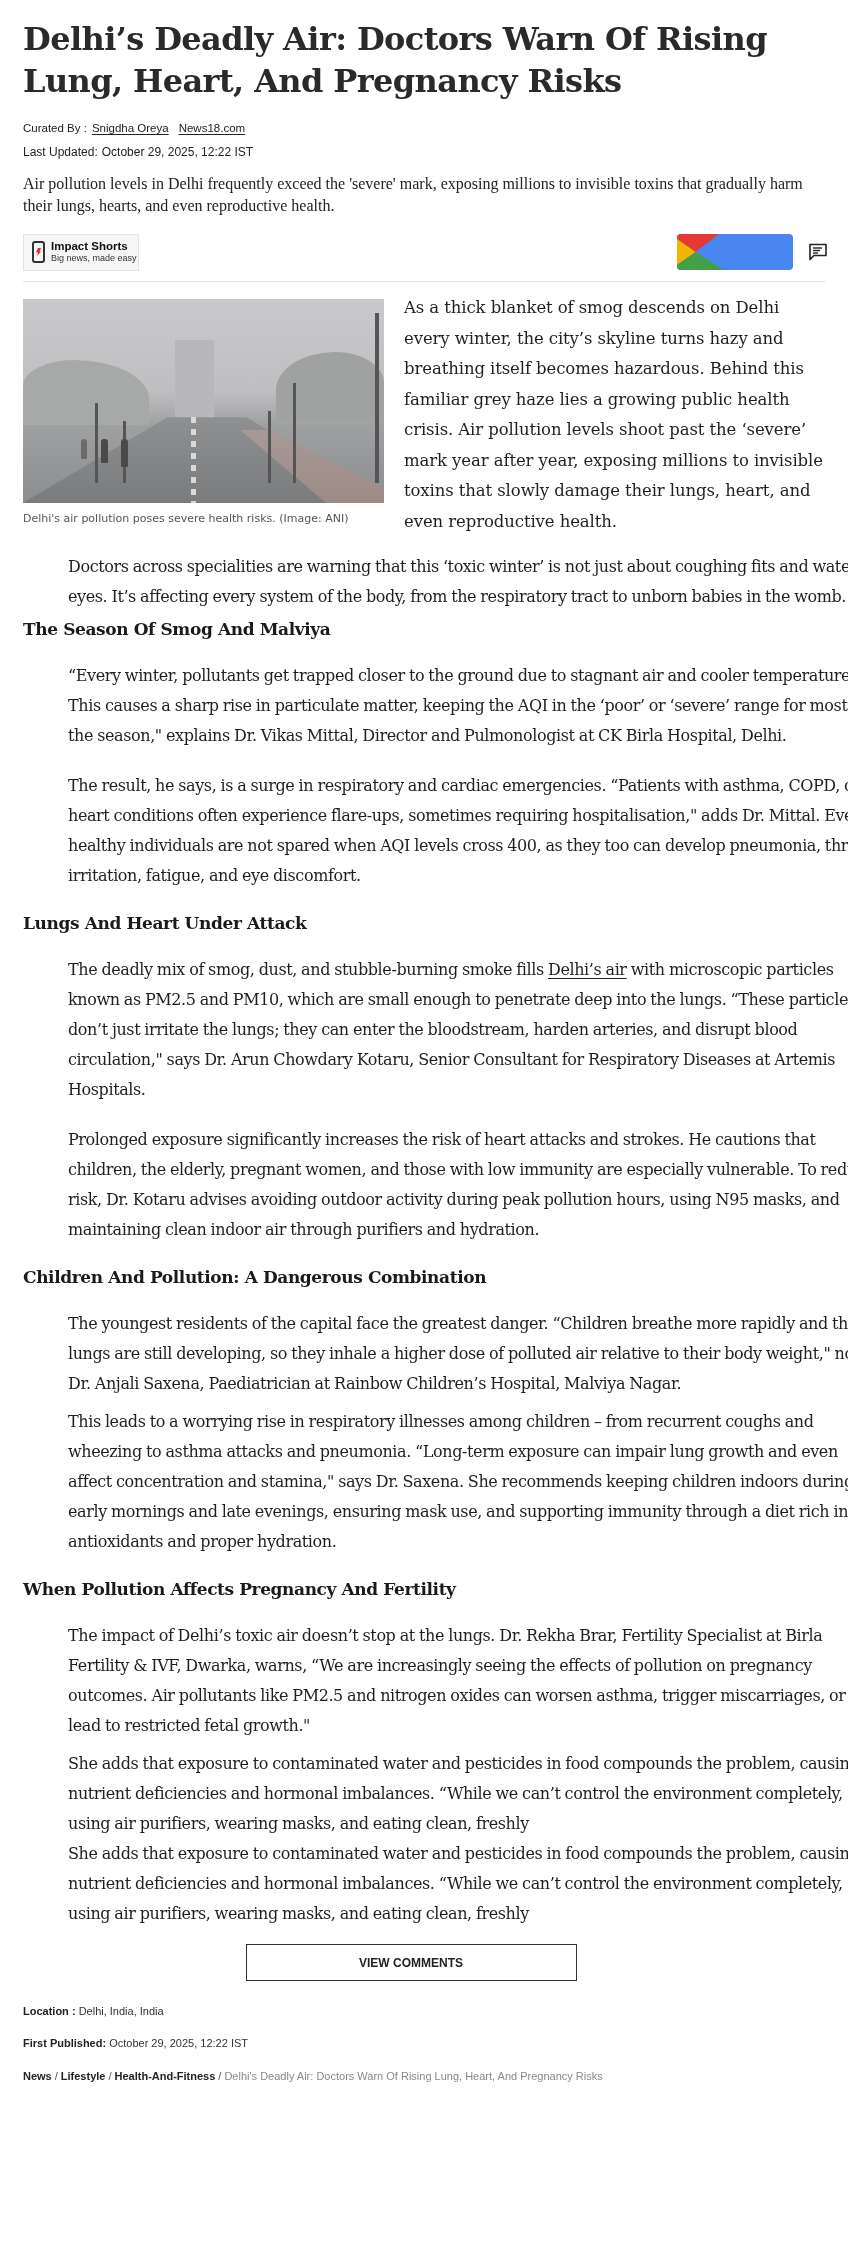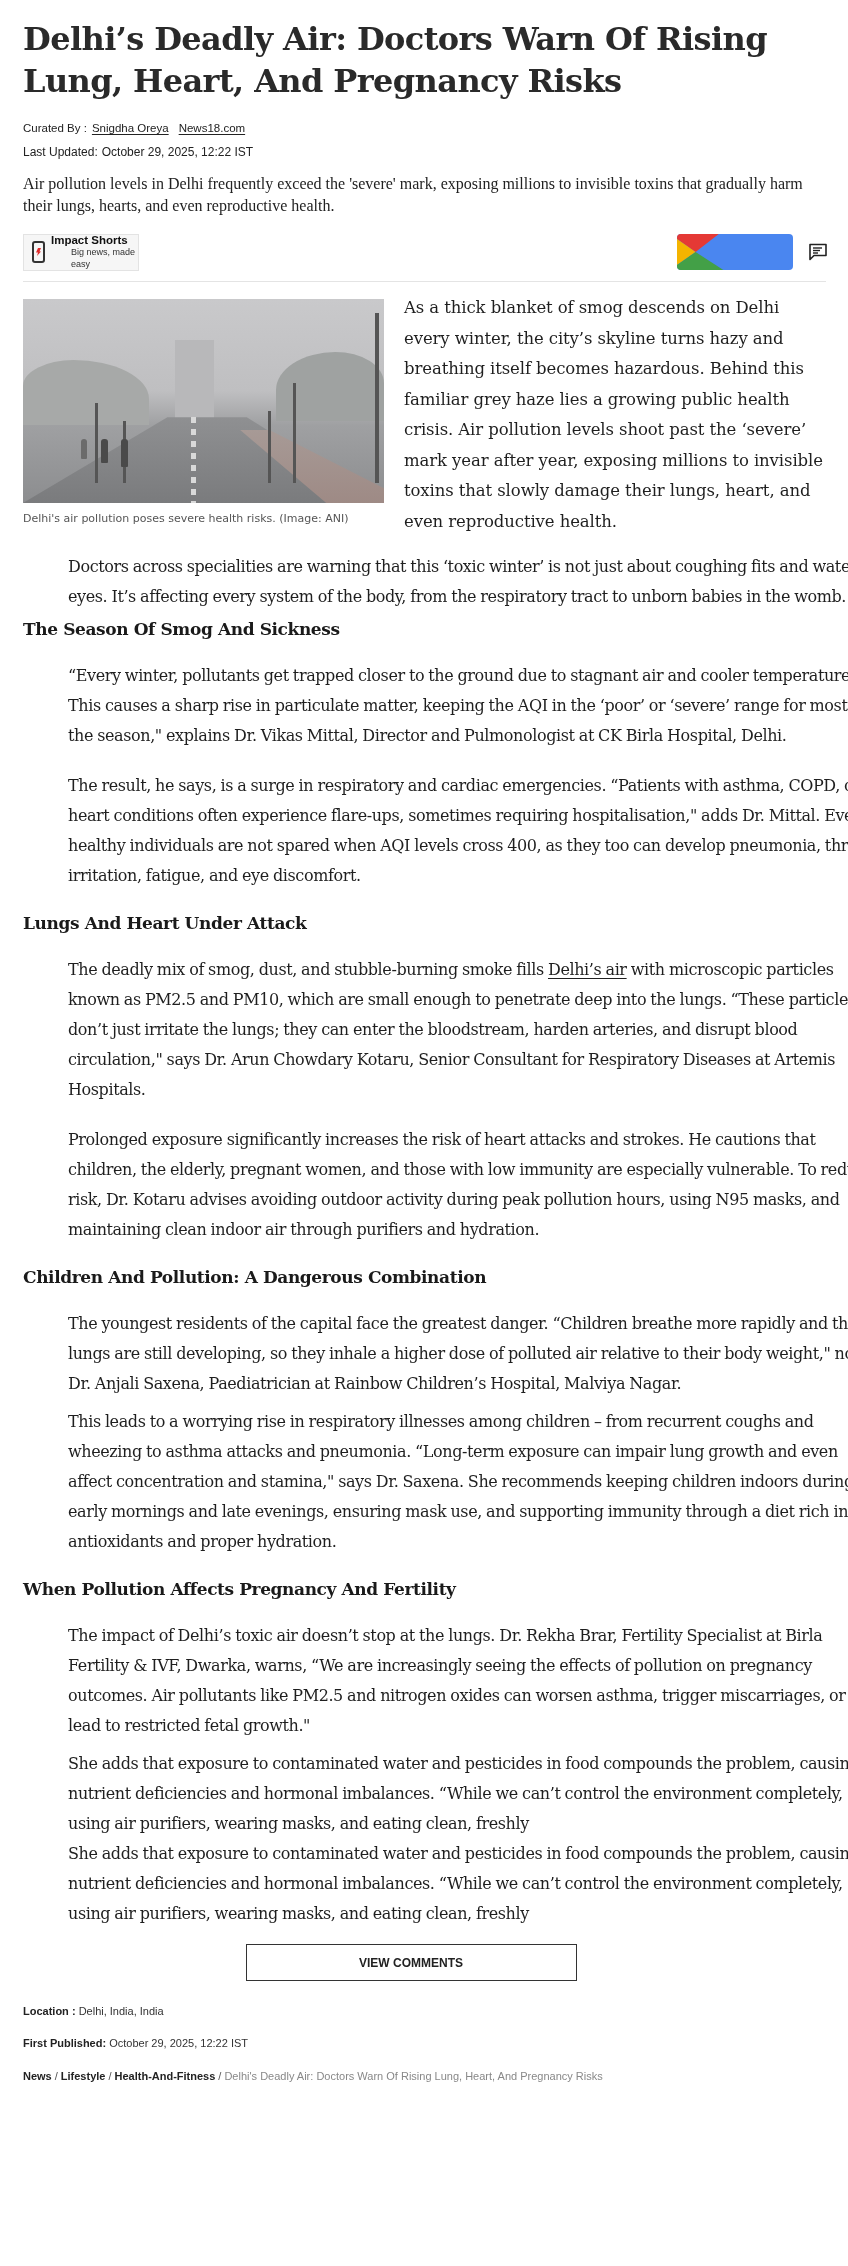--- a/index.html
+++ b/index.html
@@ -83,21 +83,21 @@
   .phone-icon::after {
     content: "";
     position: absolute;
     left: 2px; top: 5px;
     width: 5px; height: 8px;
     background: #e02b2b;
     clip-path: polygon(40% 0, 100% 0, 70% 45%, 100% 45%, 20% 100%, 40% 55%, 0 55%);
   }
   .impact-text { font-family: "Liberation Sans", "DejaVu Sans", sans-serif; line-height: 12px; }
   .impact-title { font-size: 11.5px; font-weight: bold; color: #111; }
-  .impact-sub { font-size: 9px; color: #333; margin-left: 20px; }
+  .impact-sub { font-size: 9px; color: #333; }
 
   .google-btn {
     position: absolute;
     left: 654px;
     top: 1px;
     width: 116px;
     height: 36px;
     border-radius: 4px;
     background: #4a86f0;
     overflow: hidden;
@@ -288,21 +288,21 @@
         <div class="person" style="left:98px;bottom:36px;height:28px;"></div>
         <div class="person" style="left:58px;bottom:44px;height:20px;width:6px;background:#6b6b6b;"></div>
       </div>
       <figcaption class="caption">Delhi's air pollution poses severe health risks. (Image: ANI)</figcaption>
     </figure>
     <p class="intro-text">As a thick blanket of smog descends on Delhi every winter, the city’s skyline turns hazy and breathing itself becomes hazardous. Behind this familiar grey haze lies a growing public health crisis. Air pollution levels shoot past the ‘severe’ mark year after year, exposing millions to invisible toxins that slowly damage their lungs, heart, and even reproductive health.</p>
   </div>
 
   <p class="body-p" style="margin-top:15px;">Doctors across specialities are warning that this ‘toxic winter’ is not just about coughing fits and watery eyes. It’s affecting every system of the body, from the respiratory tract to unborn babies in the womb.</p>
 
-  <h2 class="subhead" style="margin-top:5px;">The Season Of Smog And Sickness</h2>
+  <h2 class="subhead" style="margin-top:5px;">The Season Of Smog And Malviya</h2>
 
   <p class="body-p" style="margin-top:20px;">“Every winter, pollutants get trapped closer to the ground due to stagnant air and cooler temperatures. This causes a sharp rise in particulate matter, keeping the AQI in the ‘poor’ or ‘severe’ range for most of the season," explains Dr. Vikas Mittal, Director and Pulmonologist at CK Birla Hospital, Delhi.</p>
 
   <p class="body-p" style="margin-top:20px;">The result, he says, is a surge in respiratory and cardiac emergencies. “Patients with asthma, COPD, or heart conditions often experience flare-ups, sometimes requiring hospitalisation," adds Dr. Mittal. Even healthy individuals are not spared when AQI levels cross 400, as they too can develop pneumonia, throat irritation, fatigue, and eye discomfort.</p>
 
   <h2 class="subhead" style="margin-top:20px;">Lungs And Heart Under Attack</h2>
 
   <p class="body-p" style="margin-top:20px;"><span>The deadly mix of smog, dust, and stubble-burning smoke fills </span><a href="#">Delhi’s air</a><span> with microscopic particles known as PM2.5 and PM10, which are small enough to penetrate deep into the lungs. “These particles don’t just irritate the lungs; they can enter the bloodstream, harden arteries, and disrupt blood circulation," says Dr. Arun Chowdary Kotaru, Senior Consultant for Respiratory Diseases at Artemis Hospitals.</span></p>
 
   <p class="body-p" style="margin-top:20px;">Prolonged exposure significantly increases the risk of heart attacks and strokes. He cautions that children, the elderly, pregnant women, and those with low immunity are especially vulnerable. To reduce risk, Dr. Kotaru advises avoiding outdoor activity during peak pollution hours, using N95 masks, and maintaining clean indoor air through purifiers and hydration.</p>

